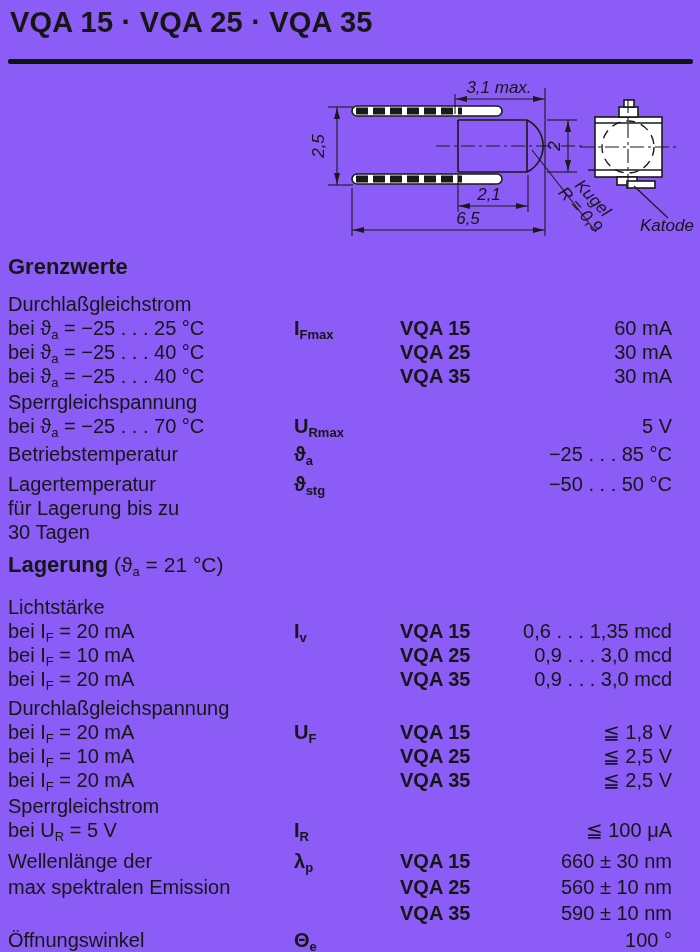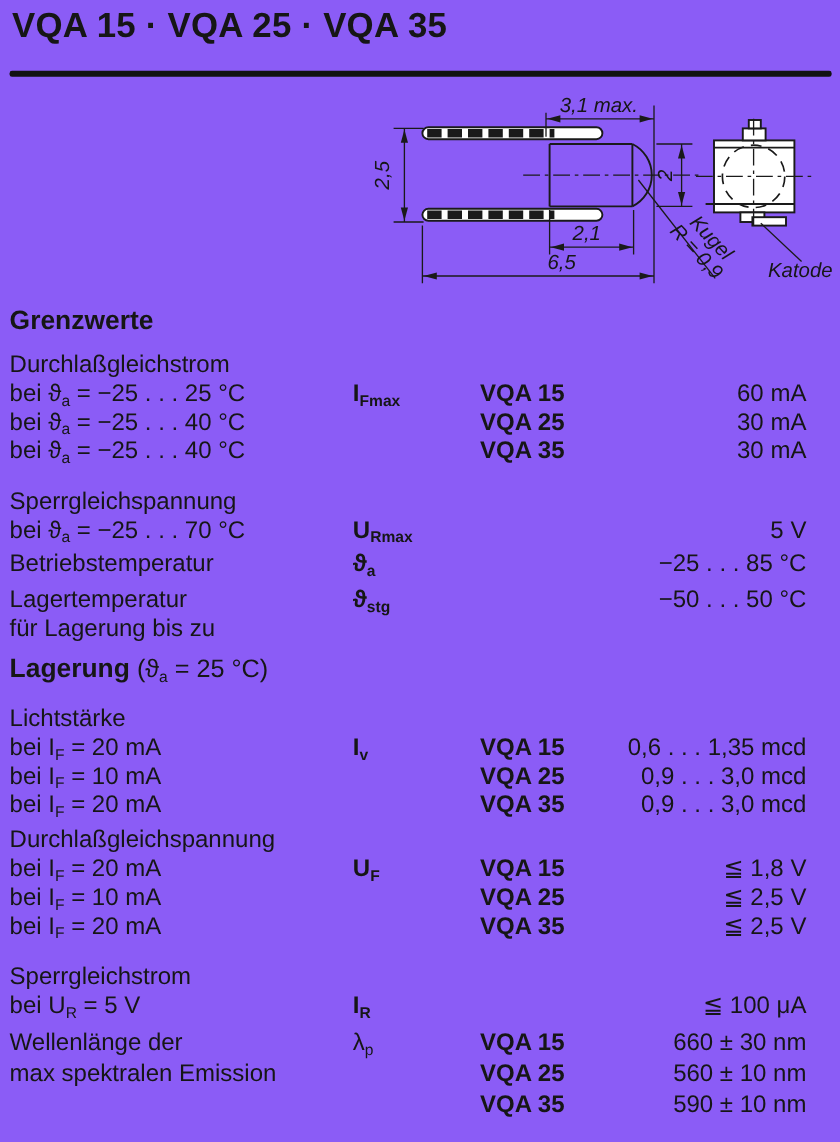--- a/index.html
+++ b/index.html
@@ -23,25 +23,25 @@
   .arr{fill:#1a1a1a;}
   .dimbig{font:italic 17px "Liberation Sans","DejaVu Sans",sans-serif;fill:#161616;}
 
   .specs{position:absolute;left:8px;top:255px;width:664px;font-size:20px;}
   .sec-h{height:24px;line-height:24px;font-size:22px;font-weight:bold;white-space:nowrap;}
   .hsfx{font-weight:normal;font-size:21px;}
   .row{position:relative;height:24px;line-height:24px;}
   .row.tall{height:26px;line-height:26px;}
   .c1{position:absolute;left:0;white-space:nowrap;}
   .c2{position:absolute;left:286px;font-weight:bold;white-space:nowrap;}
-  .c2.sym-normal{font-weight:normal;}
+  .c2.sym-normal{font-weight:bold;}
   .c3{position:absolute;left:392px;font-weight:bold;white-space:nowrap;}
   .c4{position:absolute;right:0;text-align:right;white-space:nowrap;}
   .sub{font-size:13px;vertical-align:-4px;}
-  .mt2{margin-top:18px;}.mt3{margin-top:5px;}.mt4{margin-top:4px;}
+  .mt2{margin-top:2px;}.mt3{margin-top:5px;}.mt4{margin-top:4px;}
   .mt6{margin-top:6px;}.mt9{margin-top:9px;}.mt13{margin-top:13px;}.mt18{margin-top:18px;}
 </style>
 </head>
 <body>
 
 <div class="page">
 
   <div class="title">VQA 15 · VQA 25 · VQA 35</div>
   <div class="rule"></div>
 
@@ -161,23 +161,26 @@
       <span class="c4">−25 . . . 85 °C</span>
     </div>
     <div class="row mt6">
       <span class="c1"><span>Lagertemperatur</span></span>
       <span class="c2"><span>ϑ</span><span class="sub">stg</span></span>
       <span class="c4">−50 . . . 50 °C</span>
     </div>
     <div class="row">
       <span class="c1"><span>für Lagerung bis zu</span></span>
     </div>
+    <div class="row">
+      <span class="c1"><span>30 Tagen</span></span>
+    </div>
 
     <div class="sec-h mt9">
-      <span>Lagerung</span><span class="hsfx"><span> (ϑ</span><span class="sub">a</span><span> = 25 °C)</span></span>
+      <span>Lagerung</span><span class="hsfx"><span> (ϑ</span><span class="sub">a</span><span> = 21 °C)</span></span>
     </div>
 
     <div class="row mt18">
       <span class="c1"><span>Lichtstärke</span></span>
     </div>
     <div class="row">
       <span class="c1"><span>bei I</span><span class="sub">F</span><span> = 20 mA</span></span>
       <span class="c2"><span>I</span><span class="sub">v</span></span>
       <span class="c3">VQA 15</span>
       <span class="c4">0,6 . . . 1,35 mcd</span>

